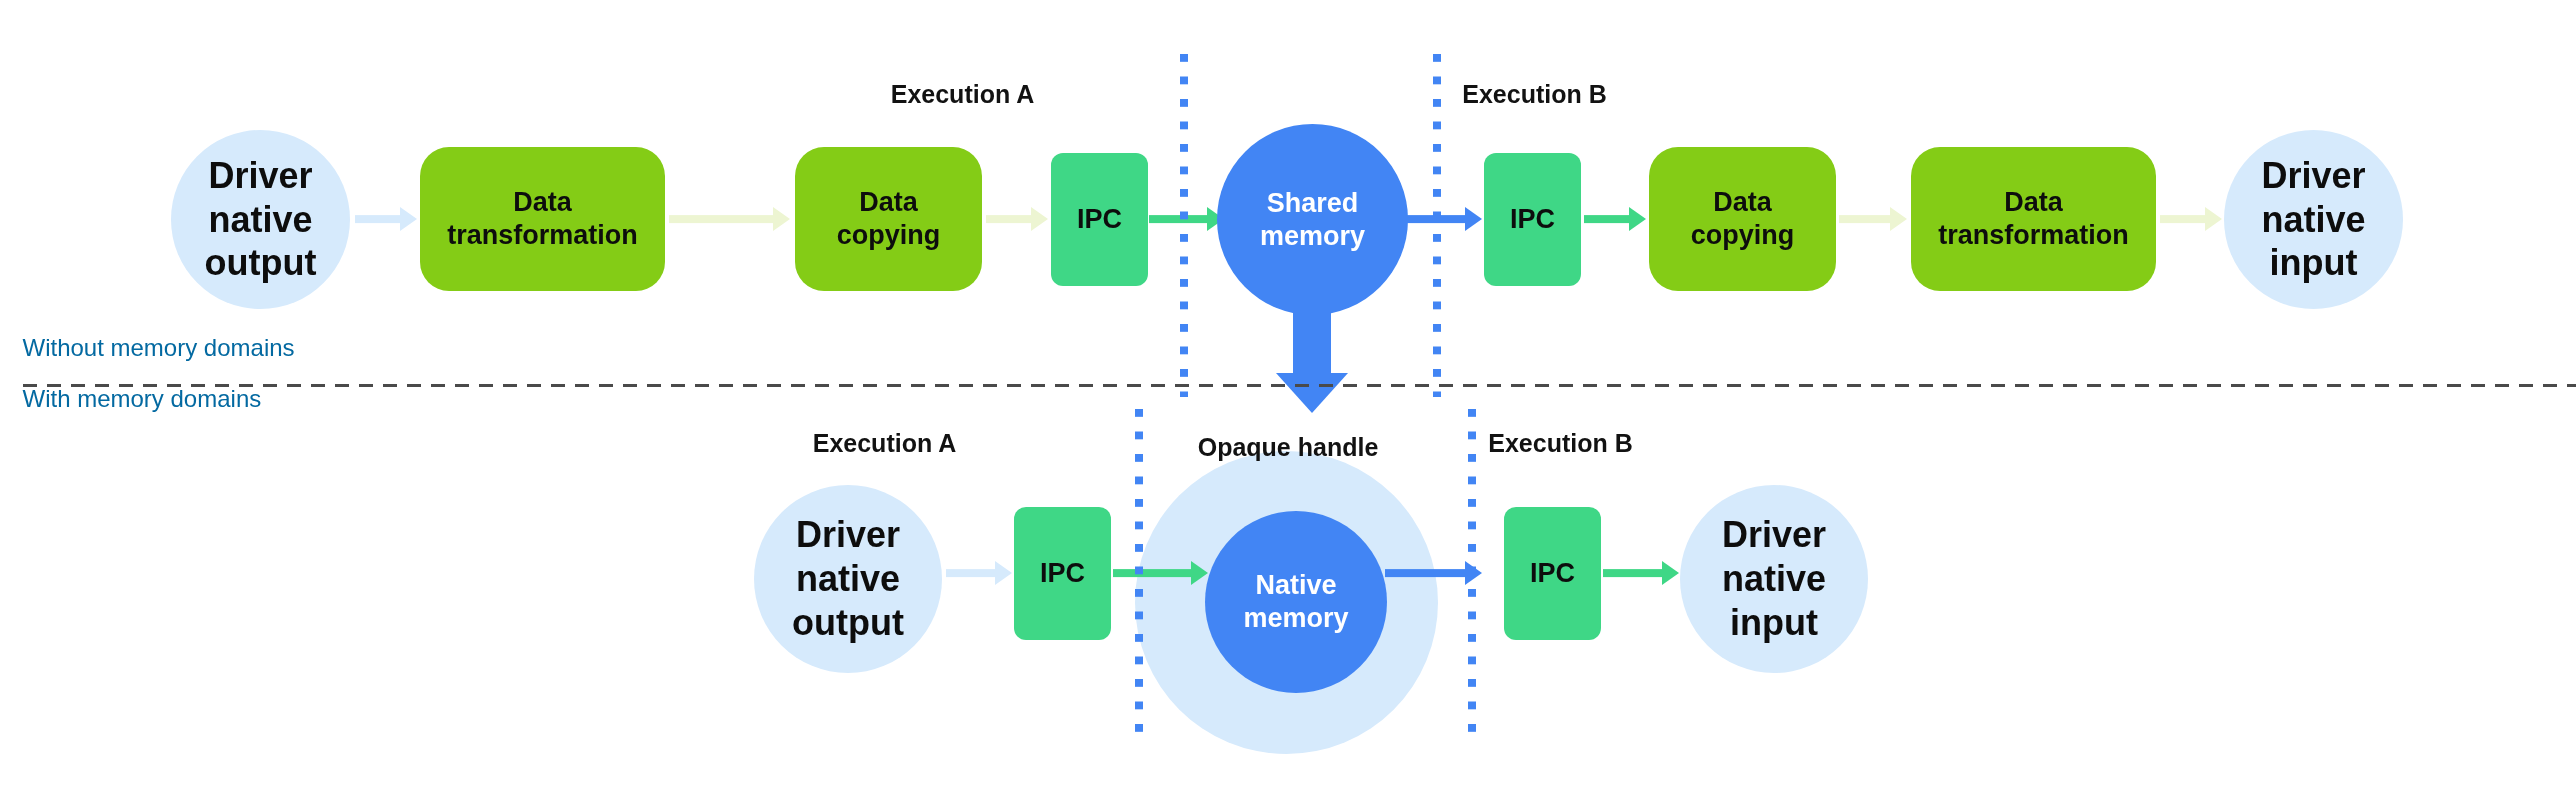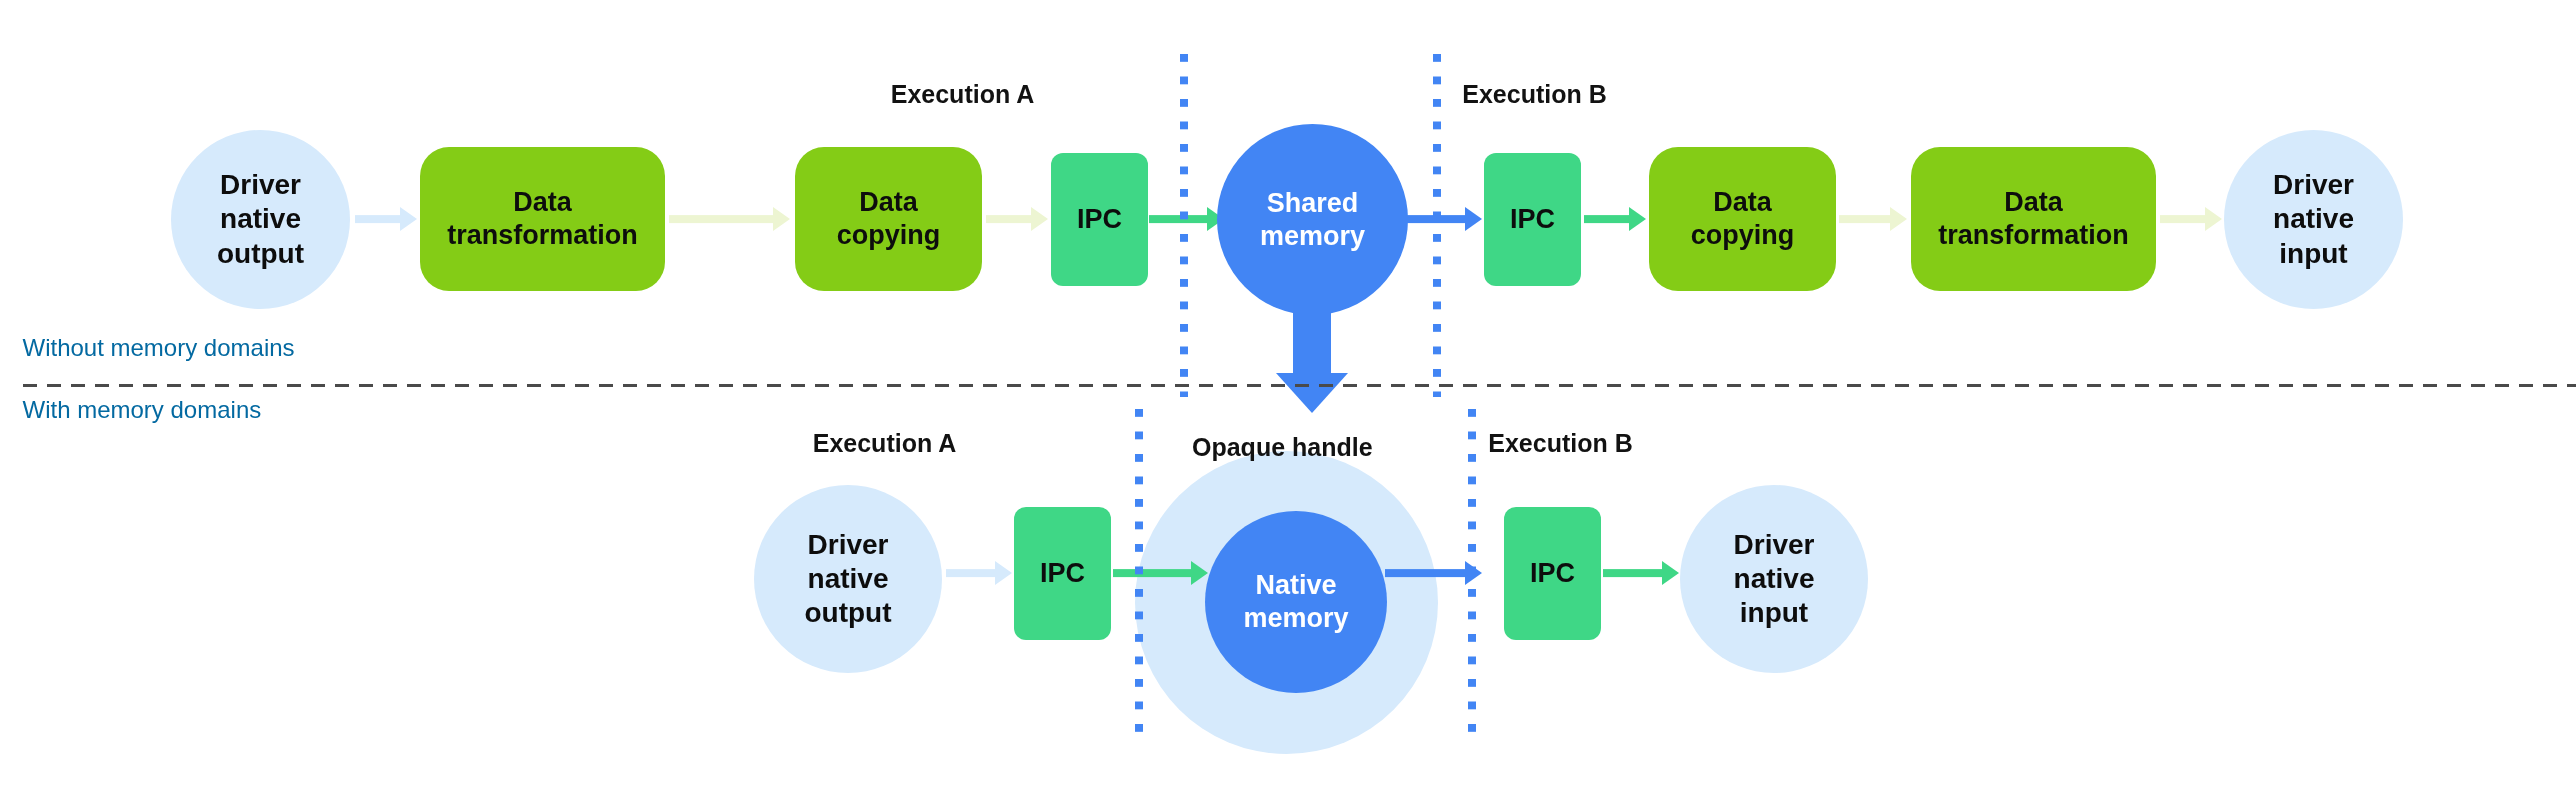--- a/index.html
+++ b/index.html
@@ -26,21 +26,21 @@
     justify-content: center;
     text-align: center;
     box-sizing: border-box;
     line-height: 1.22;
     font-weight: bold;
     color: #0d0d0d;
   }
   .circle-light {
     border-radius: 50%;
     background: #d6eafc;
-    font-size: 28px;
+    font-size: 36px;
   }
   .circle-blue {
     border-radius: 50%;
     background: #4285f4;
     color: #ffffff;
     font-size: 27px;
   }
   .halo {
     position: absolute;
     border-radius: 50%;
@@ -65,20 +65,21 @@
     font-weight: bold;
     color: #121212;
     text-align: center;
     white-space: nowrap;
   }
   .opaque-label {
     position: absolute;
     font-size: 25px;
     font-weight: bold;
     color: #121212;
+    text-align: center;
     white-space: nowrap;
   }
   .side-label {
     position: absolute;
     font-size: 24px;
     color: #0369a1;
     white-space: nowrap;
     font-weight: normal;
   }
 
@@ -219,21 +220,21 @@
 
   <div class="down-arrow" style="left:1274px; top:302px; width:76px; height:111px;">
     <div class="dshaft" style="height:73px;"></div>
     <div class="dhead"></div>
   </div>
 
   <div class="side-label" style="left:22.5px; top:334px;">Without memory domains</div>
 
   <div class="hdivider" style="left:22.5px; top:384px; width:2553px;"></div>
 
-  <div class="side-label" style="left:22.5px; top:396px;">With memory domains</div>
+  <div class="side-label" style="left:22.5px; top:385px;">With memory domains</div>
 
   <div class="exec-label" style="left:789px; top:429px; width:191px;">Execution A</div>
 
   <div class="exec-label" style="left:1465px; top:429px; width:191px;">Execution B</div>
 
   <div class="halo" style="left:1135px; top:451px; width:303px; height:303px;"></div>
 
   <div class="opaque-label" style="left:1192px; top:433px; width:192px;">Opaque handle</div>
 
   <div class="node circle-light" style="left:754px; top:485px; width:188px; height:188px;">Driver<br>native<br>output</div>

